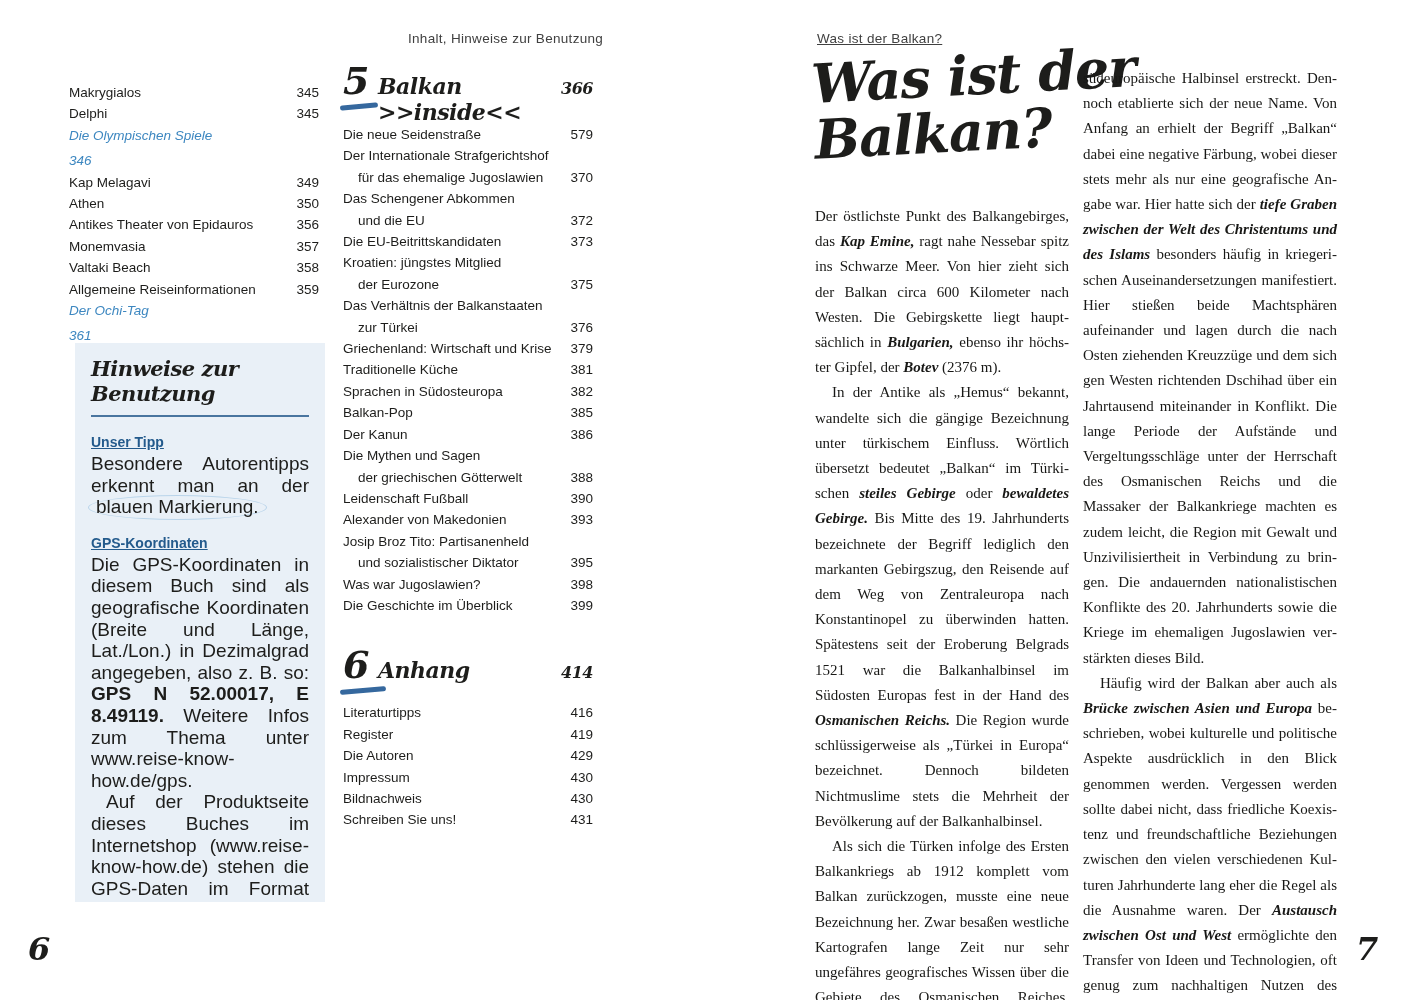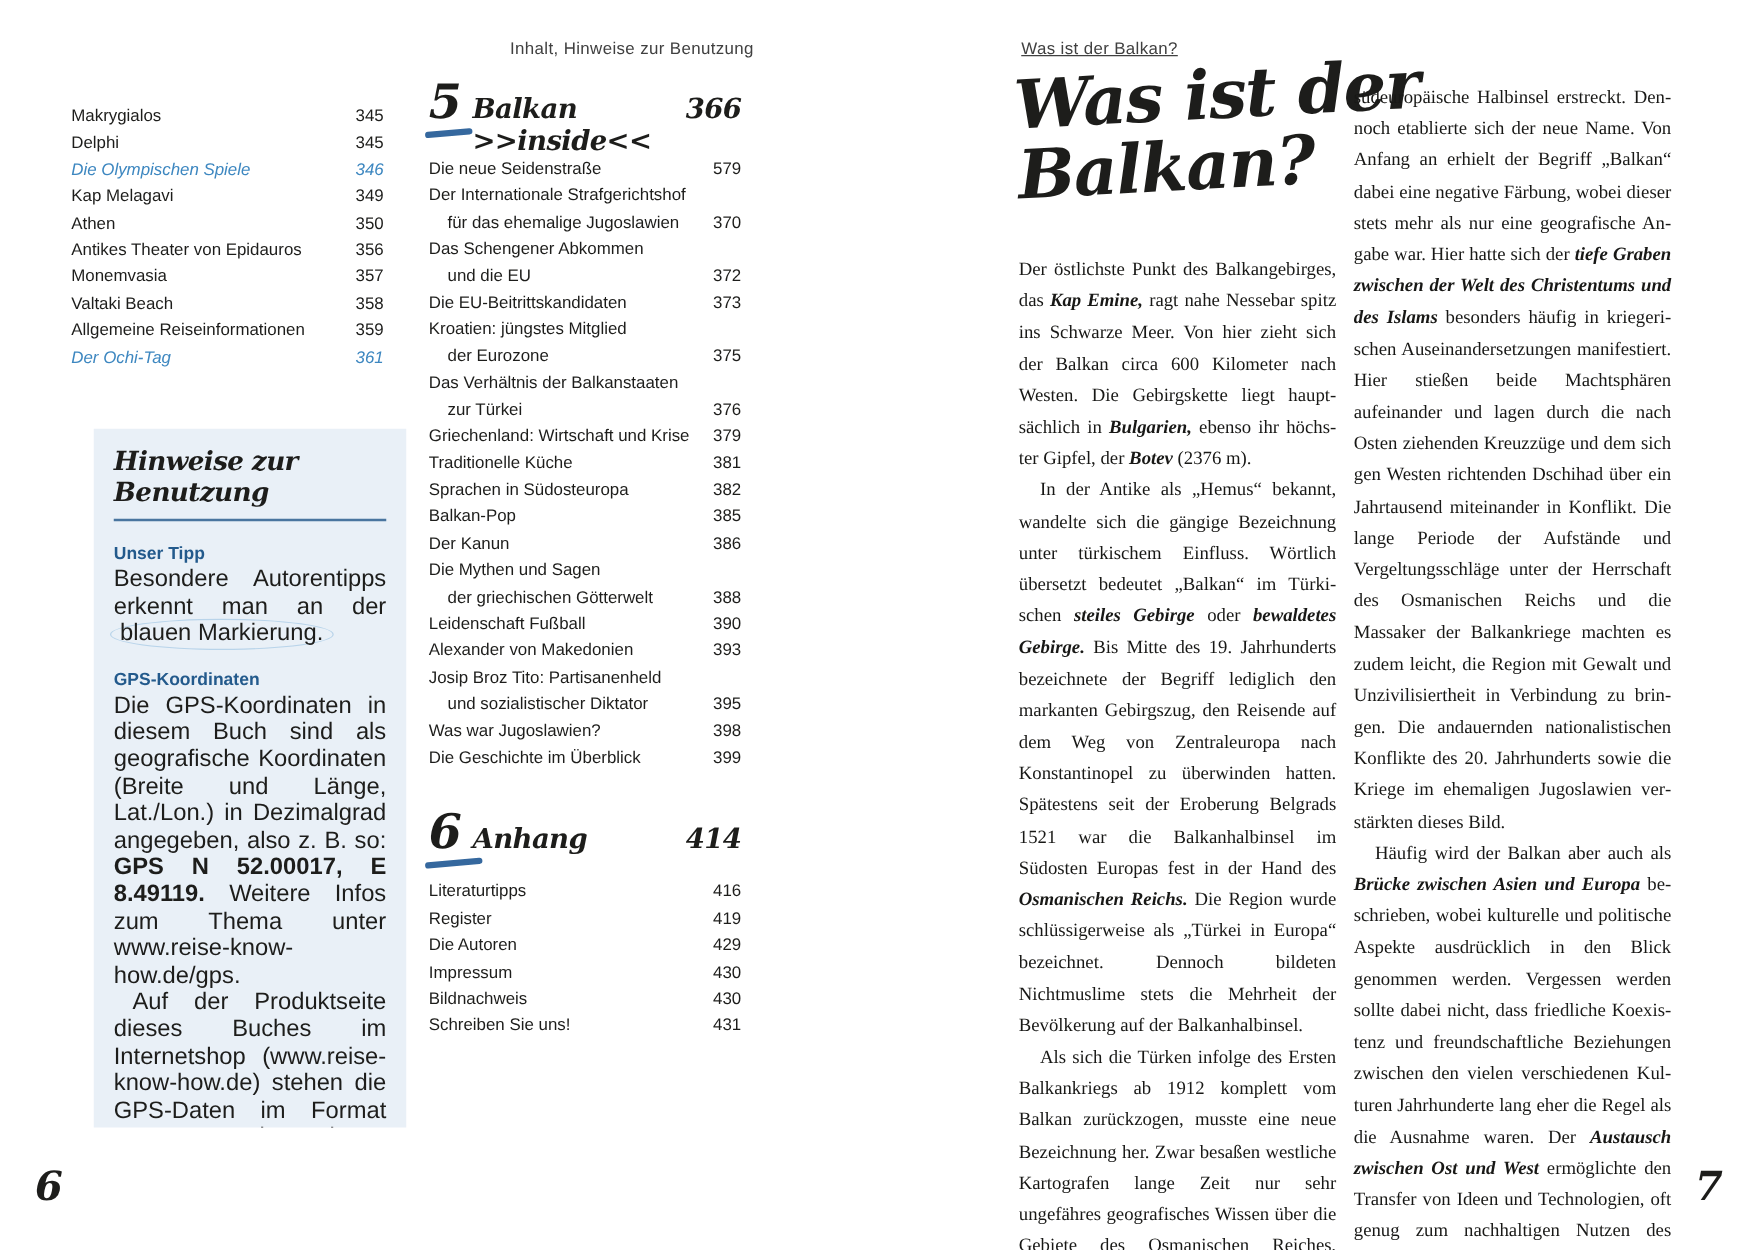--- a/index.html
+++ b/index.html
@@ -15,40 +15,40 @@
   .handwritten{
     font-family:"DejaVu Serif", serif;font-style:italic;font-weight:700;
     letter-spacing:-0.5px;color:#1d1d1b;
   }
   .running-head{position:absolute;top:31px;font-size:13.5px;letter-spacing:.3px;color:#404040;}
   .rh-left{left:408px;}
   .rh-right{left:817px;text-decoration:underline;}
 
   
   .toc{position:absolute;width:250px;font-size:13.5px;}
-  .toc1{left:57px;top:82px;}
+  .toc1{left:69px;top:82px;}
   .toc2{left:343px;top:62px;}
   .toc-row{display:flex;justify-content:space-between;line-height:21.4px;white-space:nowrap;gap:4px;}
   .toc-label.indent{padding-left:15px;}
-  .toc-row.highlight{color:var(--accent-blue);font-style:italic;}
+  .toc-row.highlight{color:var(--accent-blue);font-style:italic;flex-direction:column;}
 
   .section-head{position:relative;display:flex;align-items:baseline;height:44px;margin-bottom:18px;}
   .sec-num{font-size:38px;line-height:1;}
   .sec-title{font-size:22px;margin-left:9px;}
-  .sec-page{margin-left:auto;font-size:22px;}
+  .sec-page{margin-left:auto;font-size:16px;}
   .sec-underline{position:absolute;left:-3px;top:42px;width:38px;height:5px;
     background:var(--underline-blue);border-radius:3px;transform:rotate(-5deg);}
   .head6{margin-top:30px;margin-bottom:12px;}
   .head6 .sec-underline{width:46px;}
 
   
   .hints-box{position:absolute;left:75px;top:343px;width:250px;height:559px;
     background:var(--box-bg);padding:13px 16px;overflow:hidden;}
   .hints-title{font-size:21px;padding-bottom:9px;border-bottom:2px solid #49759f;margin-bottom:2px;}
-  .hint-heading{color:var(--heading-blue);font-weight:bold;font-size:14px;margin-top:17px;margin-bottom:3px;}
+  .hint-heading{color:var(--heading-blue);font-weight:bold;font-size:14px;margin-top:17px;margin-bottom:3px;text-decoration:underline;}
   .hint-p{font-size:19px;line-height:21.6px;text-align:justify;margin:0;
     hyphens:auto;-webkit-hyphens:auto;overflow-wrap:break-word;}
   .hint-p.indent{text-indent:15px;}
   .bold{font-weight:bold;}
   .circled{border:1.5px solid var(--ellipse-blue);border-radius:50%;padding:0 7px 2px;margin-left:-3px;}
 
   
   .article-title{position:absolute;left:810px;top:56px;font-size:54px;line-height:1.04;
     transform:rotate(-3deg);transform-origin:left top;letter-spacing:-1px;}
   .article-col{position:absolute;width:254px;font-family:"Liberation Serif", serif;

